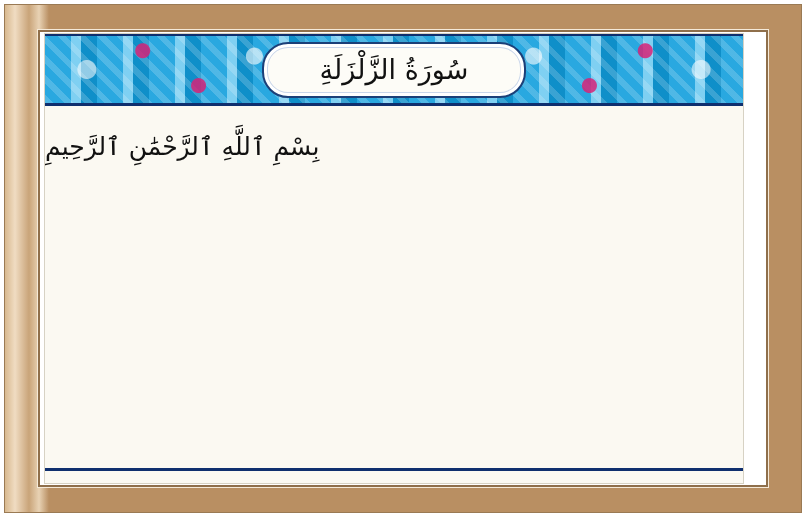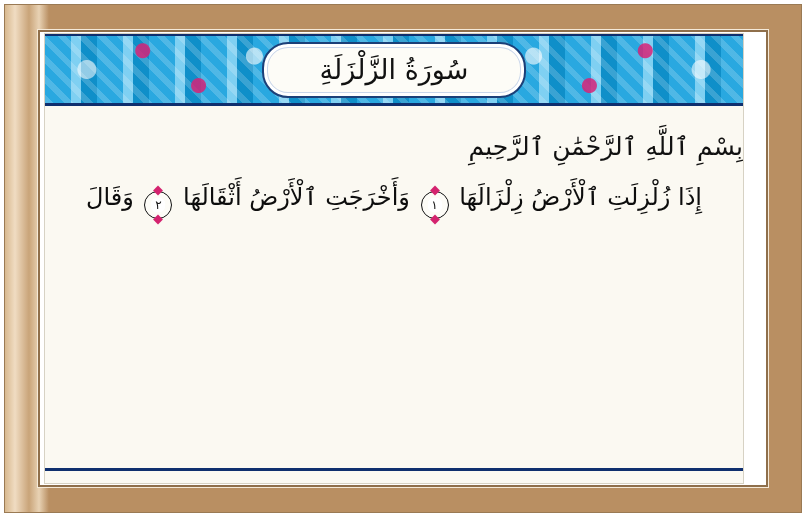--- a/index.html
+++ b/index.html
@@ -119,21 +119,21 @@
     direction: rtl;
     font-size: 27px;
     color: #111111;
     letter-spacing: 1px;
     white-space: nowrap;
     font-family: "DejaVu Sans", sans-serif;
   }
 
   
   #basmala {
-    text-align: right;
+    text-align: left;
     direction: rtl;
     font-size: 25px;
     color: #111111;
     margin-top: 26px;
     margin-bottom: 10px;
     font-family: "DejaVu Sans", sans-serif;
   }
 
   
   #ayah-block {
@@ -210,18 +210,17 @@
     <div id="surah-header">
       <div class="band-overlay"></div>
       <div id="surah-title-plate">
         <span id="surah-title-text">سُورَةُ الزَّلْزَلَةِ</span>
       </div>
     </div>
 
     <div id="basmala">بِسْمِ ٱللَّهِ ٱلرَّحْمَٰنِ ٱلرَّحِيمِ</div>
 
     <div id="ayah-block">
-        <div class="ayah-line"><span class="ayah-text">إِذَا زُلْزِلَتِ ٱلْأَرْضُ زِلْزَالَهَا</span> <span class="ayah-marker">١</span> <span class="ayah-text">وَأَخْرَجَتِ ٱلْأَرْضُ أَثْقَالَهَا</span> <span class="ayah-marker">٢</span> <span class="ayah-text">وَقَالَ</span> </div>
       </div>
 
     <div id="page-bottom-rule"></div>
   </div>
 </div>
 
 </body></html>

